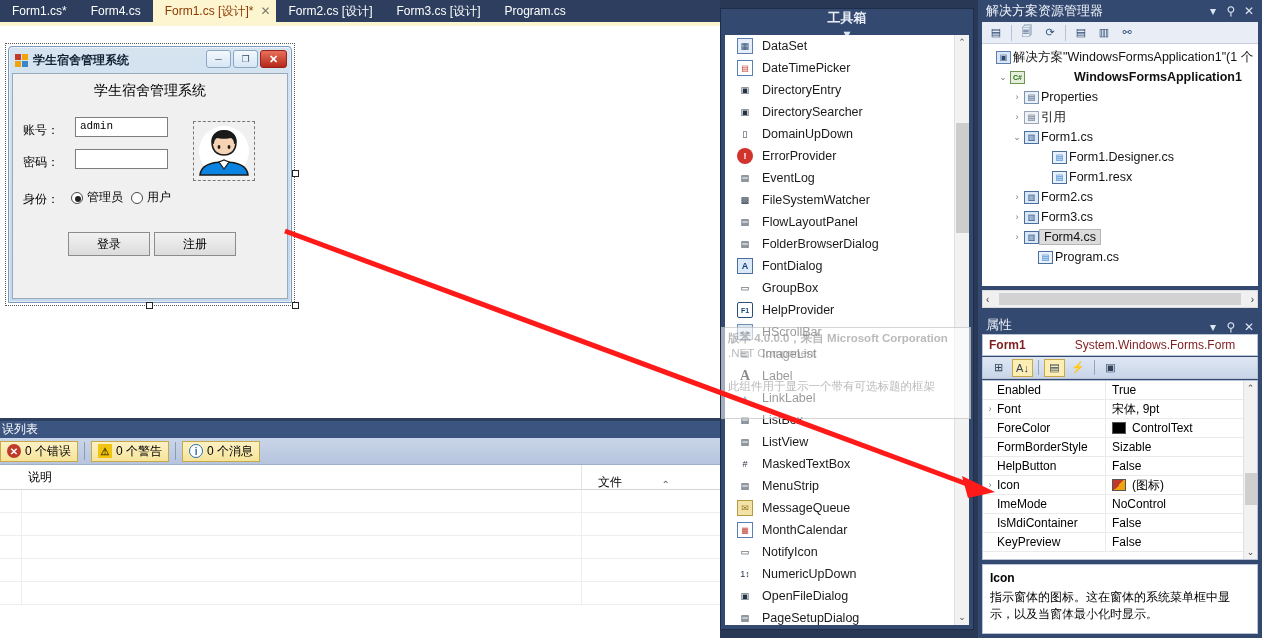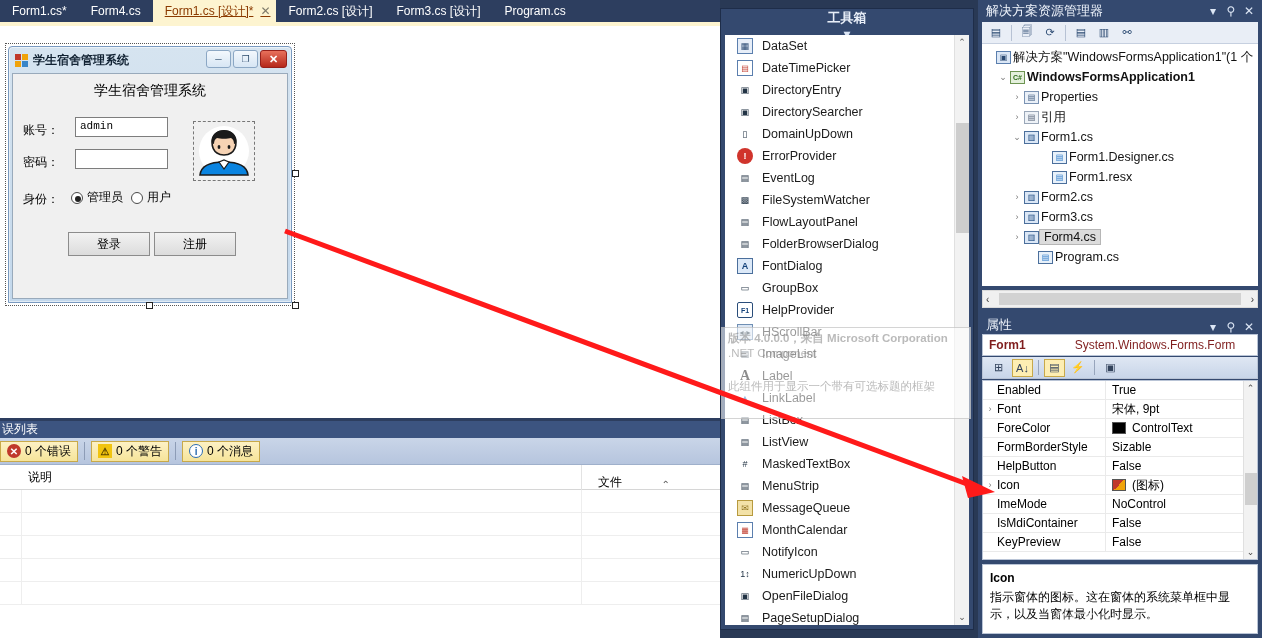--- a/index.html
+++ b/index.html
@@ -15,21 +15,21 @@
     position:absolute; left:0; top:0; width:720px; height:22px;
     background:#2d3e5f; display:flex; align-items:flex-end;
     overflow:hidden;
   }
   .tab {
     height:22px; line-height:22px; padding:0 12px;
     color:#ffffff; font-size:12px; white-space:nowrap;
   }
   .tab.active {
     background:#fdf4d0; color:#8b3a00; font-weight:normal;
-    padding-right:6px; display:flex; align-items:center;text-decoration:underline;
+    padding-right:6px; display:flex; align-items:center;
   }
   .tab.active .tl { color:#8b3a00; }
   .tab .closex { margin-left:7px; color:#7d7a6a; font-size:12px; }
   .tabbar-under {
     position:absolute; left:0; top:22px; width:720px; height:4px;
     background:#fdf4d0;
   }
 
   
   .designer {
@@ -566,21 +566,21 @@
     </div>
     <div class="se-tree" id="se-tree">
         <div class="se-row" style="padding-left: 0px;">
           <span class="se-chev"></span>
           <span class="se-ico" style="background:#dbe7f6;border:1px solid #5b7fae;color:#2b4a72;font-size:8px;width:15px;height:13px;display:flex;align-items:center;justify-content:center;">▣</span>
           <span class="lbl">解决方案"WindowsFormsApplication1"(1 个</span>
         </div>
         <div class="se-row" style="padding-left: 14px;">
           <span class="se-chev">⌄</span>
           <span class="se-ico" style="background:#e4f0dc;border:1px solid #6d9452;color:#2d6a1a;font-size:7px;font-weight:bold;width:15px;height:13px;display:flex;align-items:center;justify-content:center;">C#</span>
-          <span class="lbl" style="font-weight: bold;">WindowsFormsApplication1</span>
+          <span class="lbl" style="font-weight: bold; margin-left: 47px;">WindowsFormsApplication1</span>
         </div>
         <div class="se-row" style="padding-left: 28px;">
           <span class="se-chev">›</span>
           <span class="se-ico" style="background:#eaf0f8;border:1px solid #7b93b3;color:#2b4a72;font-size:8px;width:15px;height:13px;display:flex;align-items:center;justify-content:center;">▤</span>
           <span class="lbl">Properties</span>
         </div>
         <div class="se-row" style="padding-left: 28px;">
           <span class="se-chev">›</span>
           <span class="se-ico" style="background:#eef2f7;border:1px solid #9aa7b8;color:#45536a;font-size:8px;width:15px;height:13px;display:flex;align-items:center;justify-content:center;">▤</span>
           <span class="lbl">引用</span>

